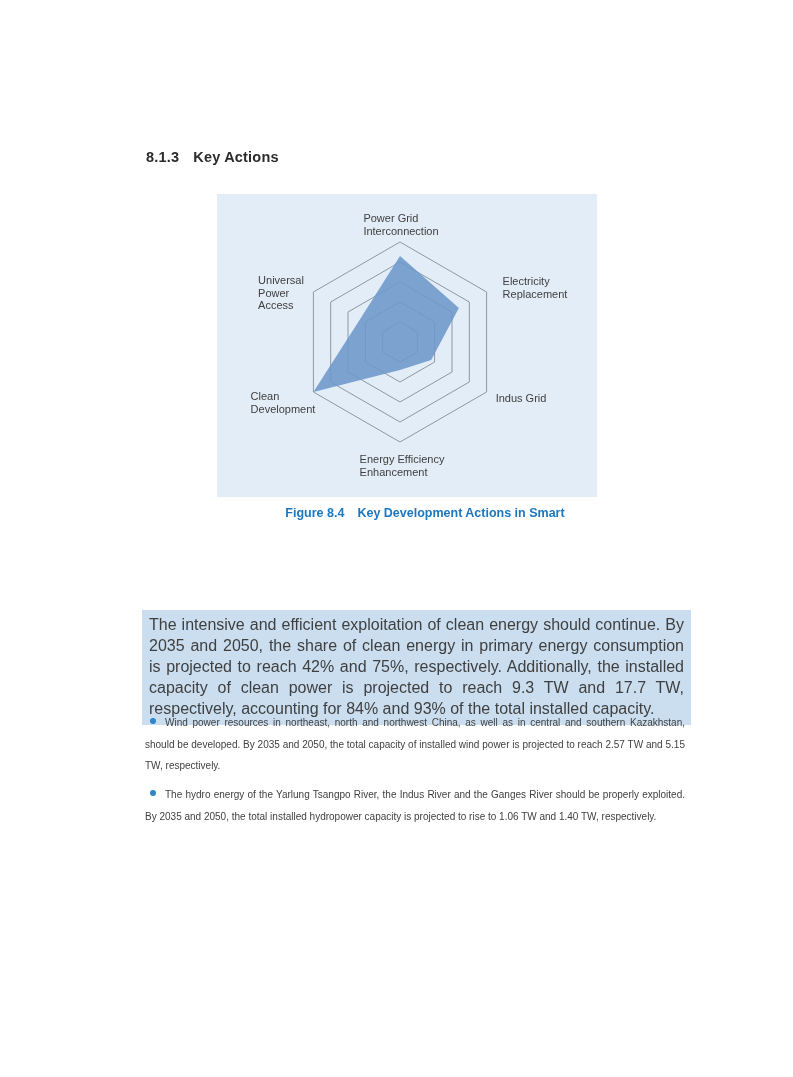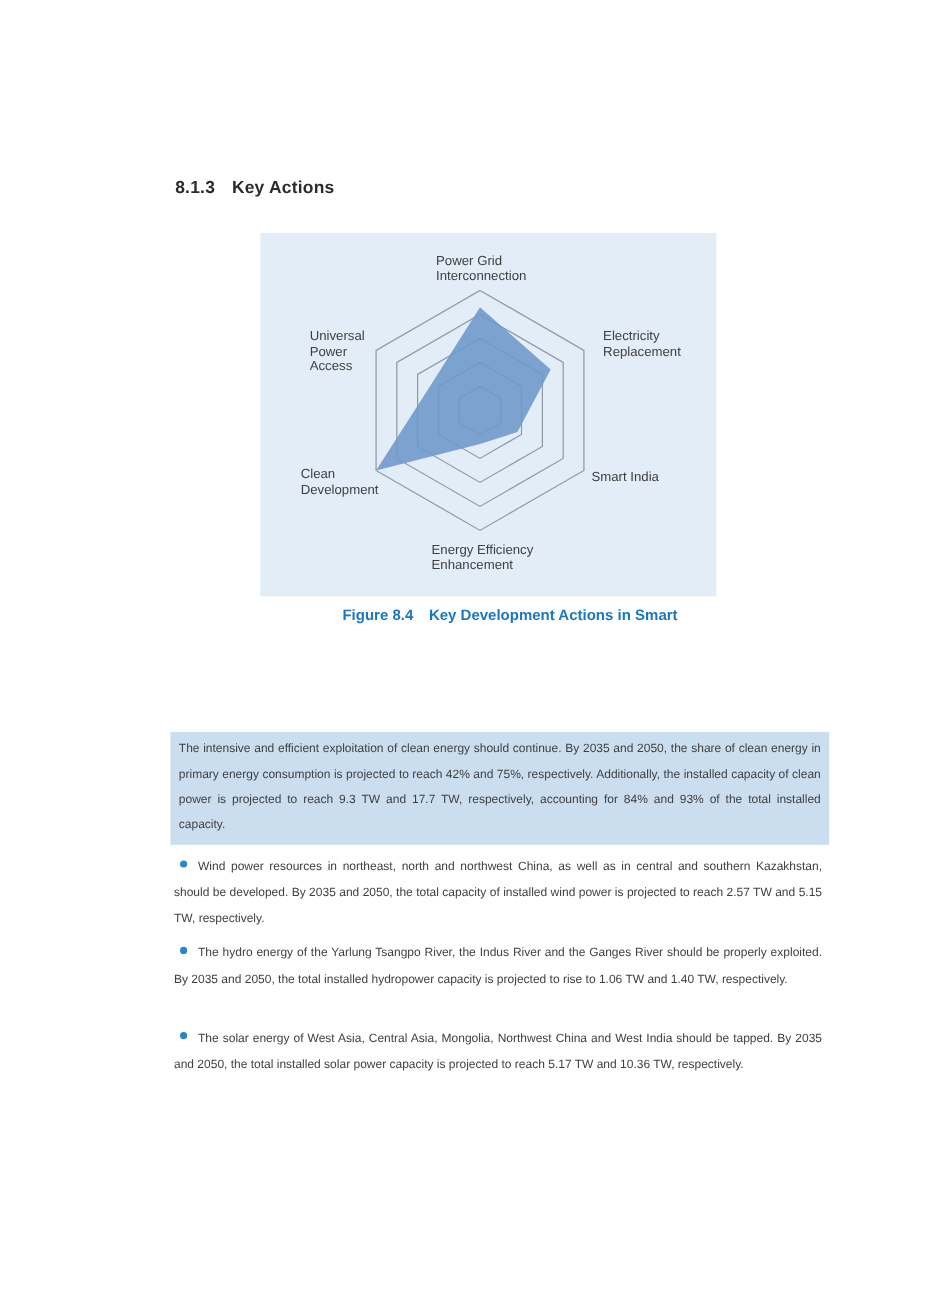--- a/index.html
+++ b/index.html
@@ -31,21 +31,21 @@
     display:inline-block;width:26px;height:28px;background:#1b1b1b;color:#ffffff;
     font-size:16px;font-weight:bold;text-align:center;line-height:28px;vertical-align:middle;
   }
   .sec-title{
     display:inline-block;margin-left:12px;font-size:13.5px;font-weight:bold;color:#2b2b2b;
     vertical-align:middle;letter-spacing:0.2px;
   }
   .highlight{
     position:absolute;left:142px;top:610px;width:535px;
     padding:4px 7px 6px 7px;
-    font-size:10px;line-height:21px;text-align:justify;color:#3f3f3f;
+    font-size:16px;line-height:21px;text-align:justify;color:#3f3f3f;
   }
   .bullet{
     position:absolute;left:145px;width:540px;margin:0;
     font-size:10px;line-height:21.5px;text-align:justify;color:#3f3f3f;
     text-indent:5px;
   }
   .bullet .dot{
     display:inline-block;width:6px;height:6px;border-radius:50%;
     margin-right:9px;position:relative;top:-2px;text-indent:0;
   }
@@ -71,38 +71,37 @@
         <polygon points="183.0,108.0 217.6,128.0 217.6,168.0 183.0,188.0 148.4,168.0 148.4,128.0" fill="none" stroke="#8d98a5" stroke-width="1"></polygon>
         <polygon points="183.0,88.0 235.0,118.0 235.0,178.0 183.0,208.0 131.0,178.0 131.0,118.0" fill="none" stroke="#8d98a5" stroke-width="1"></polygon>
         <polygon points="183.0,68.0 252.3,108.0 252.3,188.0 183.0,228.0 113.7,188.0 113.7,108.0" fill="none" stroke="#8d98a5" stroke-width="1"></polygon>
         <polygon points="183.0,48.0 269.6,98.0 269.6,198.0 183.0,248.0 96.4,198.0 96.4,98.0" fill="none" stroke="#8d98a5" stroke-width="1"></polygon>
         <polygon points="183.0,62.0 241.9,114.0 214.2,166.0 183.0,176.0 96.4,198.0 143.2,125.0" fill="#6d97cb" fill-opacity="0.88"></polygon>
       </svg>
       <div class="axis-label" style="left: 184px; top: 30px; color: rgb(64, 64, 64);">Power Grid
 Interconnection</div>
       <div class="axis-label" style="left: 318px; top: 93px; color: rgb(64, 64, 64);">Electricity
 Replacement</div>
-      <div class="axis-label" style="left: 304px; top: 204px; color: rgb(64, 64, 64);">Smart India</div>
+      <div class="axis-label" style="left: 304px; top: 204px; color: rgb(64, 64, 64);">Indus Grid</div>
       <div class="axis-label" style="left: 185px; top: 271px; color: rgb(64, 64, 64);">Energy Efficiency
 Enhancement</div>
       <div class="axis-label" style="left: 66px; top: 208px; color: rgb(64, 64, 64);">Clean
 Development</div>
       <div class="axis-label" style="left: 64px; top: 99px; color: rgb(64, 64, 64);">Universal
 Power
 Access</div>
     </div>
 
   <div class="caption">
     <span class="cap-label" style="color: rgb(27, 120, 192);">Figure 8.4</span><span style="color: rgb(27, 120, 192);">Key Development Actions in Smart</span>
   </div>
 
 
   <div class="highlight" style="background: rgb(202, 222, 240);">The intensive and efficient exploitation of clean energy should continue. By 2035 and 2050, the share of clean energy in primary energy consumption is projected to reach 42% and 75%, respectively. Additionally, the installed capacity of clean power is projected to reach 9.3 TW and 17.7 TW, respectively, accounting for 84% and 93% of the total installed capacity.</div>
 
   <p class="bullet" id="bullet-1"><span class="dot" style="background: rgb(43, 133, 200);"></span><span>Wind power resources in northeast, north and northwest China, as well as in central and southern Kazakhstan, should be developed. By 2035 and 2050, the total capacity of installed wind power is projected to reach 2.57 TW and 5.15 TW, respectively.</span></p>
 
   <p class="bullet" id="bullet-2"><span class="dot" style="background: rgb(43, 133, 200);"></span><span>The hydro energy of the Yarlung Tsangpo River, the Indus River and the Ganges River should be properly exploited. By 2035 and 2050, the total installed hydropower capacity is projected to rise to 1.06 TW and 1.40 TW, respectively.</span></p>
 
-  <p class="bullet" id="bullet-3"><span class="dot" style="background: rgb(43, 133, 200);"></span><span>The solar energy of West Asia, Central Asia, Mongolia, Northwest China and West India should be tapped. By 2035 and 2050, the total installed solar power capacity is projected to reach 5.17 TW and 10.36 TW, respectively.</span></p>
 
   <div class="page-number">257</div>
 
 </div>
 
 </body></html>

